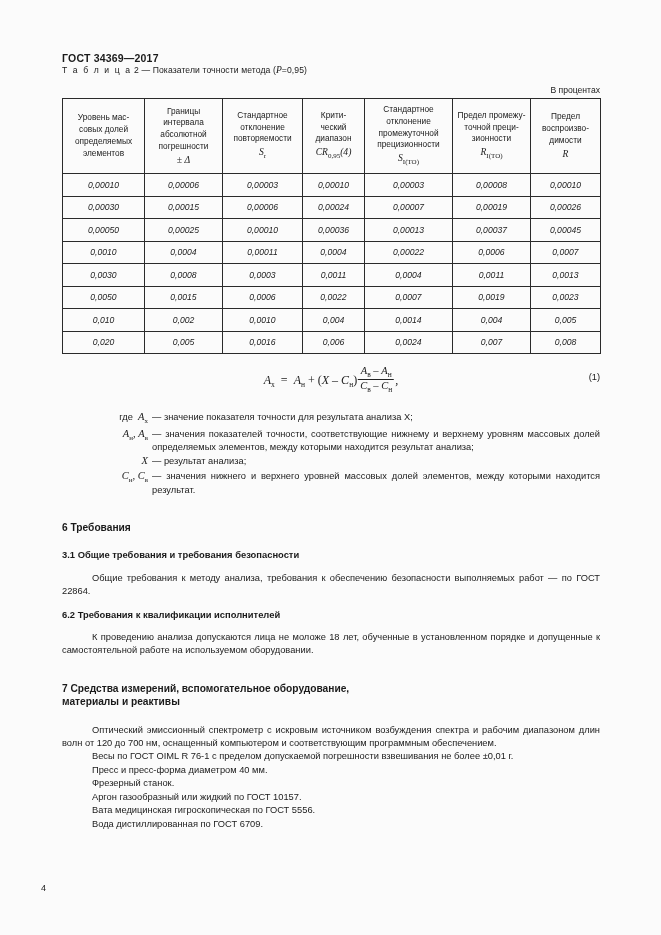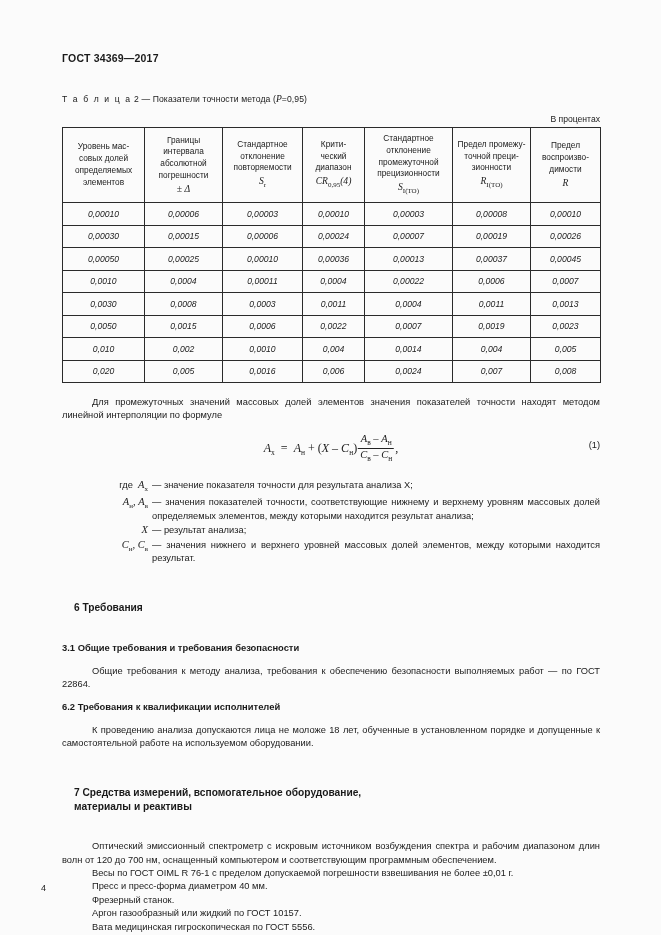--- a/index.html
+++ b/index.html
@@ -28,21 +28,20 @@
 
   .doc-header {
     font-size: 10.5px;
     font-weight: bold;
     letter-spacing: 0.2px;
     margin-top: 52px;
   }
 
   .table-caption {
     font-size: 8.6px;
-    margin-top: 29px;
     letter-spacing: 0.1px;
   }
   .table-caption .spaced {
     letter-spacing: 1.6px;
   }
   .units-line {
     font-size: 8.6px;
     text-align: right;
     margin-top: 10px;
     margin-bottom: 3px;
@@ -147,21 +146,21 @@
   .where-txt {
     flex: 1 1 auto;
     text-align: justify;
   }
   .sym { font-family: "Liberation Serif", serif; font-style: italic; font-size: 10.5px; }
   .sym sub { font-size: 7px; font-style: normal; }
 
   h2.sec {
     font-size: 10.2px;
     font-weight: bold;
-    margin: 12px;
+    margin: 0;
     line-height: 1.35;
   }
   h3.sub {
     font-size: 9.4px;
     font-weight: bold;
     margin: 0;
     line-height: 1.35;
   }
   .sp-lg { height: 24px; }
   .sp-md { height: 15px; }
@@ -324,21 +323,20 @@
           <td>0,005</td>
           <td>0,0016</td>
           <td>0,006</td>
           <td>0,0024</td>
           <td>0,007</td>
           <td>0,008</td>
         </tr>
       </tbody>
     </table>
 
-    <p class="body first"><span class="indent"></span><span>Для промежуточных значений массовых долей элементов значения показателей точности нахо­дят методом линейной интерполяции по формуле</span></p>
 
     <div class="formula-row">
       <div class="formula">
         <i>A</i><sub>x</sub> &nbsp;=&nbsp; <i>A</i><sub>н</sub> + (<i>X</i> – <i>C</i><sub>н</sub>)<span class="frac"><span class="num"><i>A</i><sub>в</sub> – <i>A</i><sub>н</sub></span><span class="den"><i>C</i><sub>в</sub> – <i>C</i><sub>н</sub></span></span>,
       </div>
       <div class="eq-num">(1)</div>
     </div>
 
     <div class="where-block">
       <div class="where-row">

